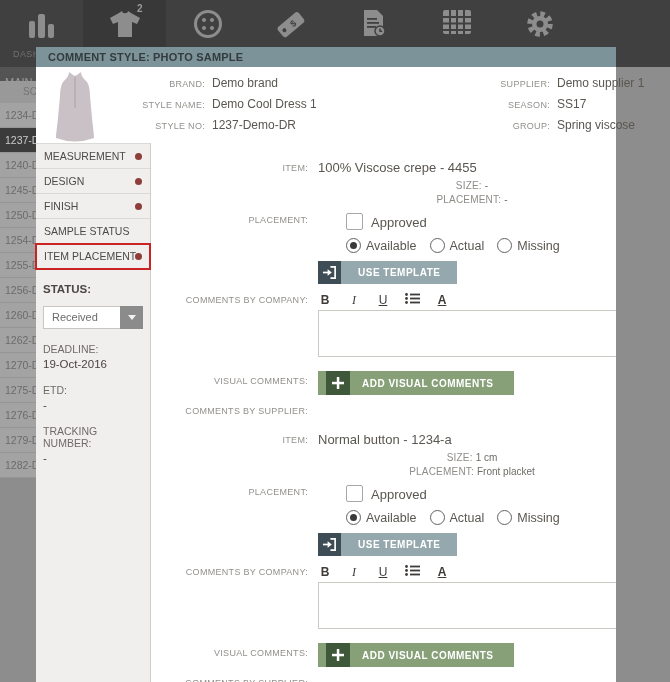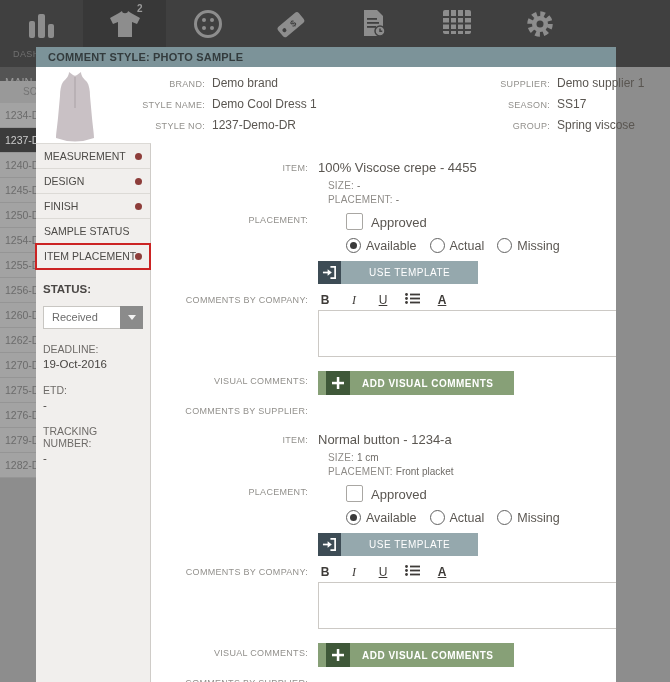--- a/index.html
+++ b/index.html
@@ -55,33 +55,33 @@
   .side-value.bold{font-weight:normal;}
 
   
   .content{position:absolute;left:116px;top:96px;right:0;bottom:0;background:#fff;overflow:hidden;padding-top:17px;}
   .row{display:flex;}
   .lab{width:166px;flex:none;text-align:right;padding-right:10px;font-size:9px;color:#92908c;
        letter-spacing:.3px;padding-top:3px;box-sizing:border-box;}
   .ctrl{flex:1;min-width:0;}
   .hflex{display:flex;align-items:flex-end;padding-left:28px;}
   .item-name{font-size:13px;color:#5a5651;}
-  .subrow{margin-left:176px;font-size:10px;line-height:14px;}
+  .subrow{margin-left:176px;font-size:10px;line-height:14px;text-align:center;}
   .sublab{color:#8f8c88;letter-spacing:.2px;}
   .subval{color:#6f6c67;margin-left:3px;}
   .checkbox{width:15px;height:15px;background:#fff;border:1px solid #a9a7a3;border-radius:2px;display:inline-block;flex:none;cursor:pointer;}
   .chklab{font-size:13px;color:#5a5651;margin-left:8px;}
   .radios{gap:13px;}
   .radioopt{display:inline-flex;align-items:center;cursor:pointer;}
   .radio{width:13px;height:13px;border:1px solid #626262;border-radius:50%;background:#fff;display:inline-block;position:relative;flex:none;}
   .radio.sel::after{content:'';position:absolute;left:3px;top:3px;right:3px;bottom:3px;border-radius:50%;background:#3a3a3a;}
   .rlab{font-size:12.5px;color:#5a5651;margin-left:5px;}
   .tplbtn{display:flex;align-items:center;padding:0;border:none;background:#95a8ad;height:23px;cursor:pointer;font-family:inherit;}
   .tplicon{width:23px;height:23px;background:#3d4c55;display:flex;align-items:center;justify-content:center;flex:none;}
-  .tpltext{padding:0 28px;color:#fff;font-size:10px;font-weight:normal;letter-spacing:.5px;}
+  .tpltext{padding:0 17px;color:#fff;font-size:10px;font-weight:bold;letter-spacing:.5px;}
   .toolbar{display:flex;align-items:center;padding-top:1px;}
   .tbtn{min-width:14px;text-align:center;margin-right:15px;font-size:12px;color:#3e3b38;cursor:pointer;line-height:15px;}
   .tbtn.b{font-weight:bold;}
   .tbtn.i{font-style:italic;font-family:"Liberation Serif",serif;}
   .tbtn.u{text-decoration:underline;}
   .textarea{height:45px;border:1px solid #ccc9c5;background:#fff;margin-right:-4px;cursor:text;}
   .visbtn{display:flex;align-items:center;padding:8px;border:none;background:#87a077;height:24px;cursor:pointer;font-family:inherit;}
   .visicon{width:24px;height:24px;background:#3f5839;display:flex;align-items:center;justify-content:center;flex:none;}
   .vistext{padding:0 12px;color:#fff;font-size:10px;font-weight:bold;letter-spacing:.5px;}
   .mb2{margin-bottom:2px;}.mb4{margin-bottom:4px;}.mb6{margin-bottom:6px;}

